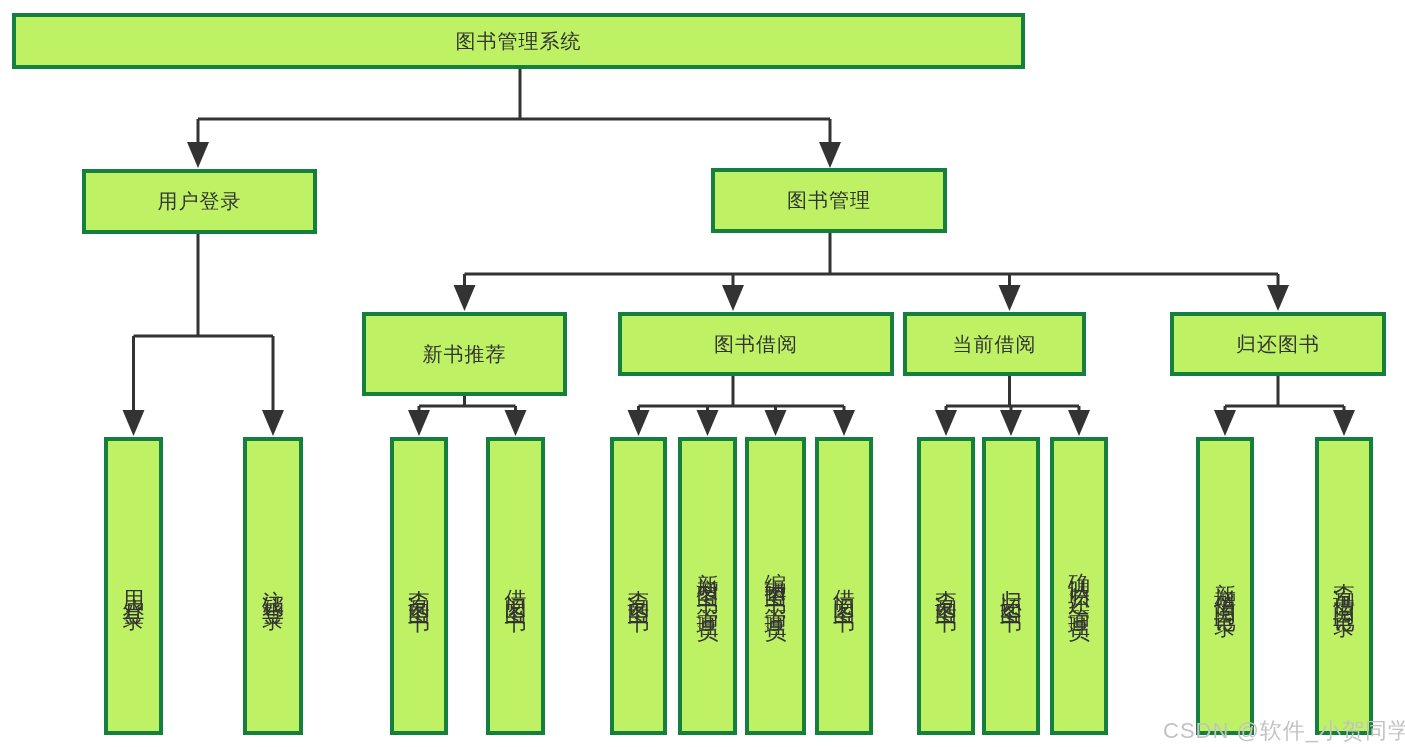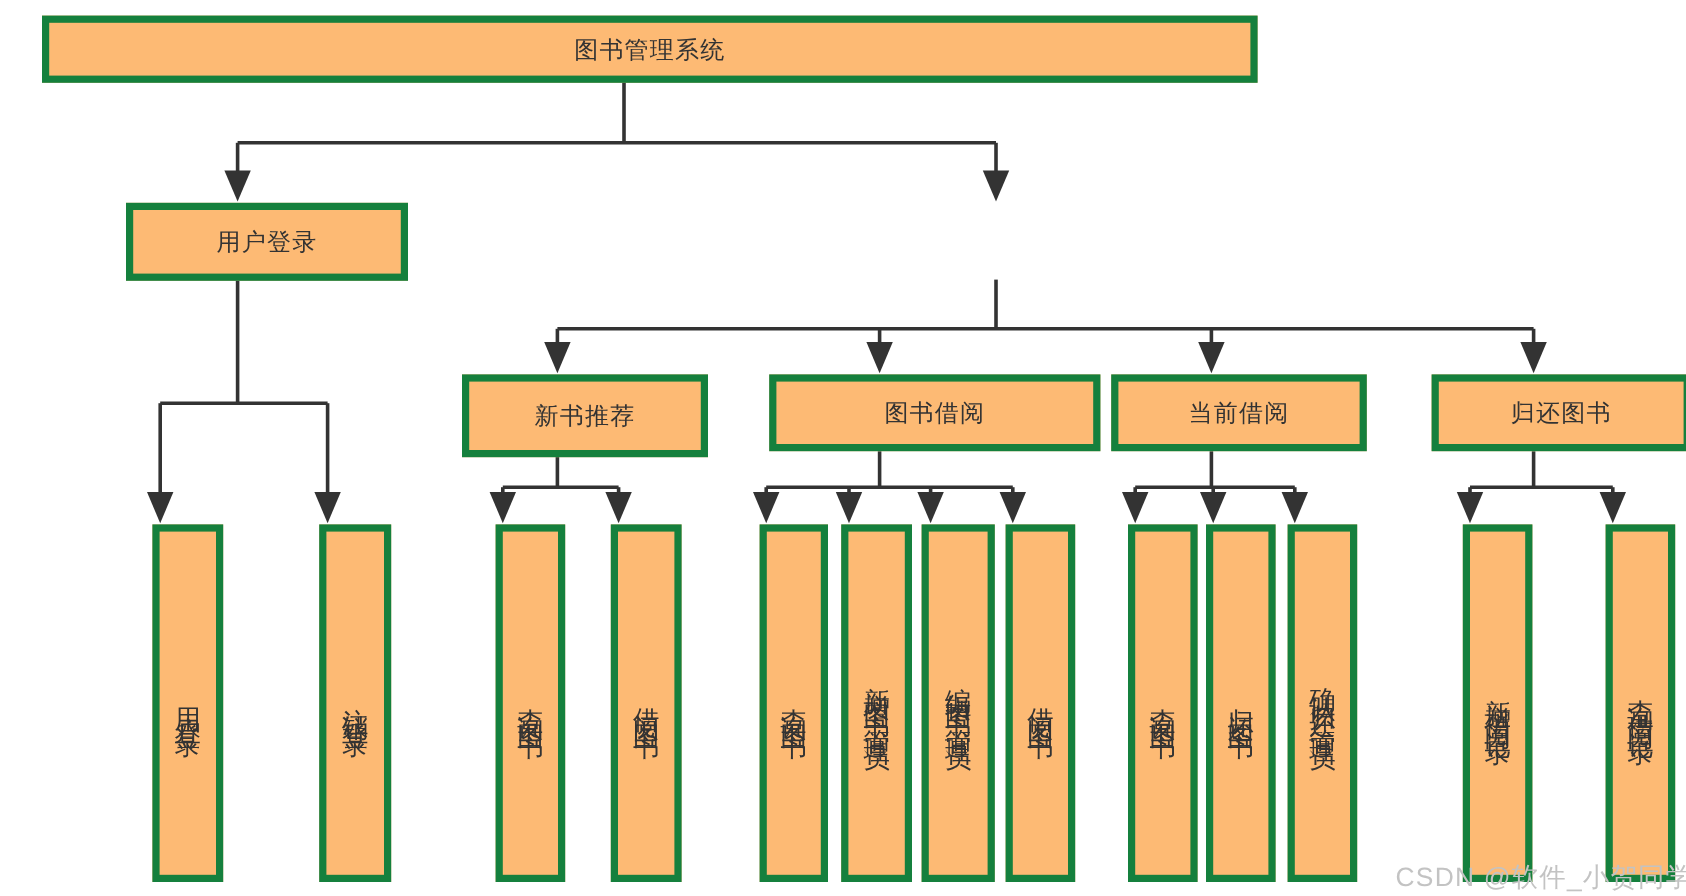--- a/index.html
+++ b/index.html
@@ -7,27 +7,26 @@
     position:relative;
     width:1405px;height:747px;
     background:#ffffff;
     font-family:"Liberation Sans","DejaVu Sans",sans-serif;
     color:#333333;
     overflow:hidden;
   }
   .box{
     position:absolute;
     box-sizing:border-box;
-    border:6px solid #15803d;
-    background:#fdba74;
+    border:4px solid #15803d;
+    background:#bef264;
     display:flex;
     align-items:center;
     justify-content:center;
     z-index:2;
-    margin-left:23px;
   }
   .box.h{
     font-size:20px;
     letter-spacing:1px;
     white-space:nowrap;
   }
   .box.v{
     writing-mode:vertical-rl;
     text-orientation:mixed;
     font-size:22px;
@@ -124,24 +123,25 @@
       <polygon points="1068,410 1090,410 1079,436"></polygon>
 
       <polygon points="1214,410 1236,410 1225,436"></polygon>
       <polygon points="1333,410 1355,410 1344,436"></polygon>
     </g>
   </svg>
 
   <div class="box h" style="left:12px;top:13px;width:1013px;height:56px">图书管理系统</div>
 
   <div class="box h" style="left:82px;top:169px;width:235px;height:65px">用户登录</div>
+  <div class="box h" style="left:711px;top:168px;width:236px;height:65px">图书管理</div>
 
-  <div class="box h" style="left:362px;top:312px;width:205px;height:69px">新书推荐</div>
+  <div class="box h" style="left:362px;top:312px;width:205px;height:84px">新书推荐</div>
   <div class="box h" style="left:618px;top:312px;width:276px;height:64px">图书借阅</div>
-  <div class="box h" style="left:903px;top:312px;width:213px;height:64px">当前借阅</div>
+  <div class="box h" style="left:903px;top:312px;width:183px;height:64px">当前借阅</div>
   <div class="box h" style="left:1170px;top:312px;width:216px;height:64px">归还图书</div>
 
   <div class="box v" style="left:104px;top:437px;width:59px;height:298px">用户登录</div>
   <div class="box v" style="left:243px;top:437px;width:60px;height:298px">注销登录</div>
 
   <div class="box v" style="left:390px;top:437px;width:58px;height:298px">查询图书</div>
   <div class="box v" style="left:486px;top:437px;width:59px;height:298px">借阅图书</div>
 
   <div class="box v" style="left:610px;top:437px;width:57px;height:298px">查询图书</div>
   <div class="box v" style="left:678px;top:437px;width:59px;height:298px">新增图书（管理员）</div>

